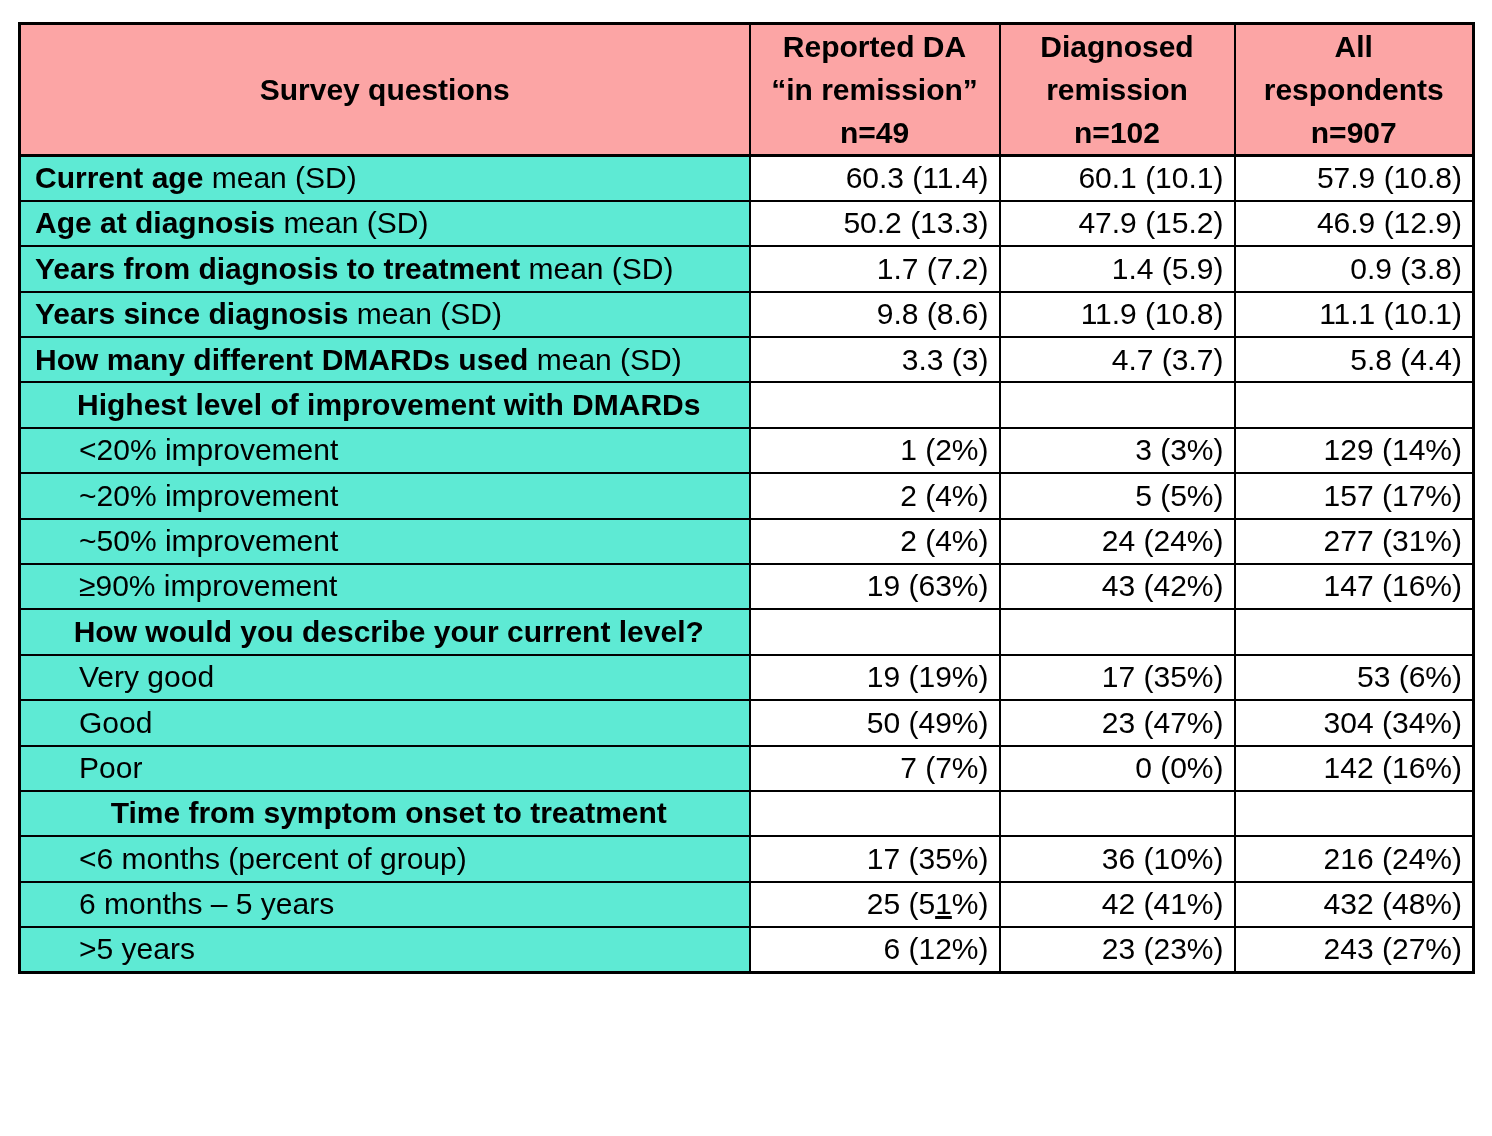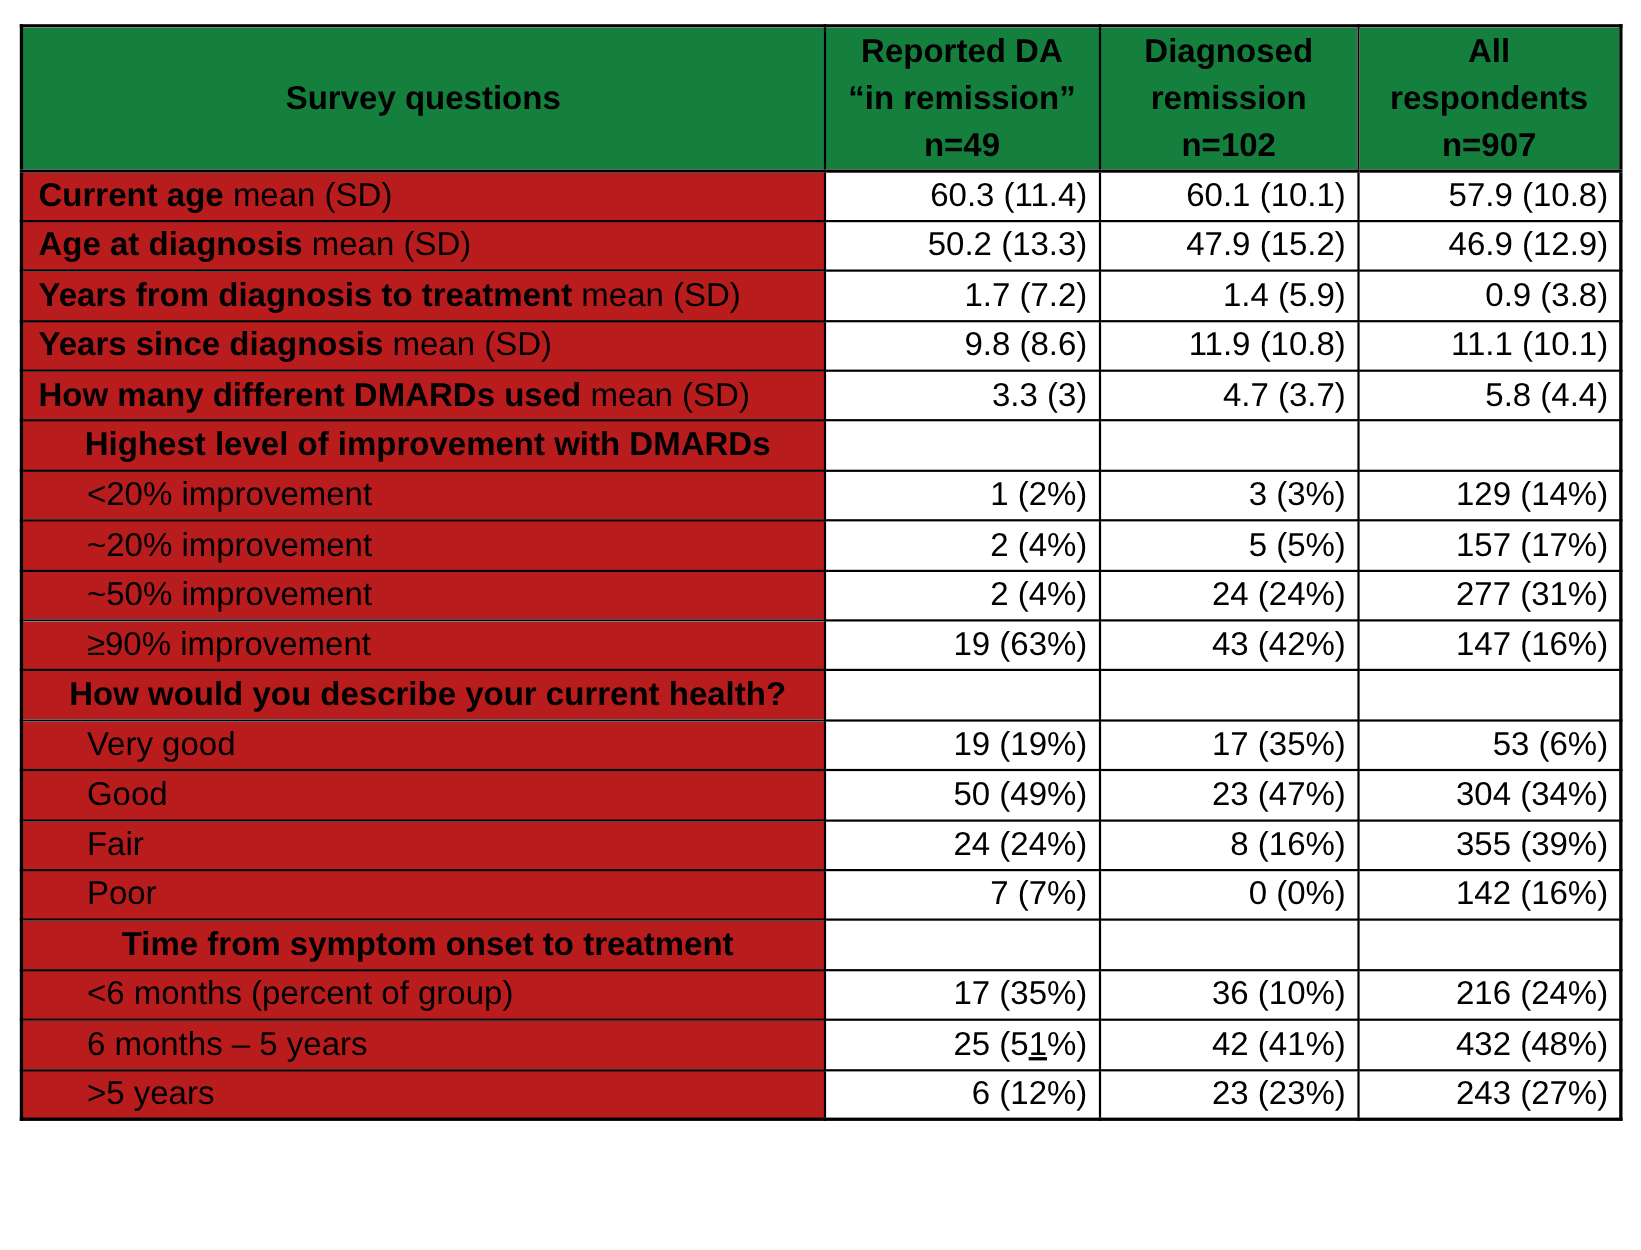--- a/index.html
+++ b/index.html
@@ -24,32 +24,32 @@
   }
   table.survey th,
   table.survey td {
     border: 2px solid #000000;
     font-size: 30px;
     line-height: 1.15;
     vertical-align: middle;
     overflow: hidden;
   }
   table.survey thead th {
-    background: #15803d;
+    background: #fca5a5;
     font-weight: bold;
     text-align: center;
     height: 131px;
     white-space: pre-line;
     line-height: 43px;
     border-bottom: 3px solid #000000;
     padding: 0 4px;
   }
   table.survey tbody td { height: 45.4px; }
   td.lbl {
-    background: #b91c1c;
+    background: #5eead4;
     text-align: left;
     padding-left: 14px;
     padding-right: 6px;
     font-weight: normal;
   }
   td.lbl b { font-weight: bold; }
   td.lbl.section { font-weight: bold; text-align: center; }
   td.lbl.sub { padding-left: 58px; }
   td.val {
     background: #ffffff;
@@ -138,42 +138,36 @@
           <td class="val">24 (24%)</td>
           <td class="val">277 (31%)</td>
         </tr>
         <tr>
           <td class="lbl sub">≥90% improvement</td>
           <td class="val">19 (63%)</td>
           <td class="val">43 (42%)</td>
           <td class="val">147 (16%)</td>
         </tr>
         <tr>
-          <td class="lbl section"><b>How would you describe your current health?</b></td>
+          <td class="lbl section"><b>How would you describe your current level?</b></td>
           <td class="val"></td>
           <td class="val"></td>
           <td class="val"></td>
         </tr>
         <tr>
           <td class="lbl sub">Very good</td>
           <td class="val">19 (19%)</td>
           <td class="val">17 (35%)</td>
           <td class="val">53 (6%)</td>
         </tr>
         <tr>
           <td class="lbl sub">Good</td>
           <td class="val">50 (49%)</td>
           <td class="val">23 (47%)</td>
           <td class="val">304 (34%)</td>
-        </tr>
-        <tr>
-          <td class="lbl sub">Fair</td>
-          <td class="val">24 (24%)</td>
-          <td class="val">8 (16%)</td>
-          <td class="val">355 (39%)</td>
         </tr>
         <tr>
           <td class="lbl sub">Poor</td>
           <td class="val">7 (7%)</td>
           <td class="val">0 (0%)</td>
           <td class="val">142 (16%)</td>
         </tr>
         <tr>
           <td class="lbl section"><b>Time from symptom onset to treatment</b></td>
           <td class="val"></td>

